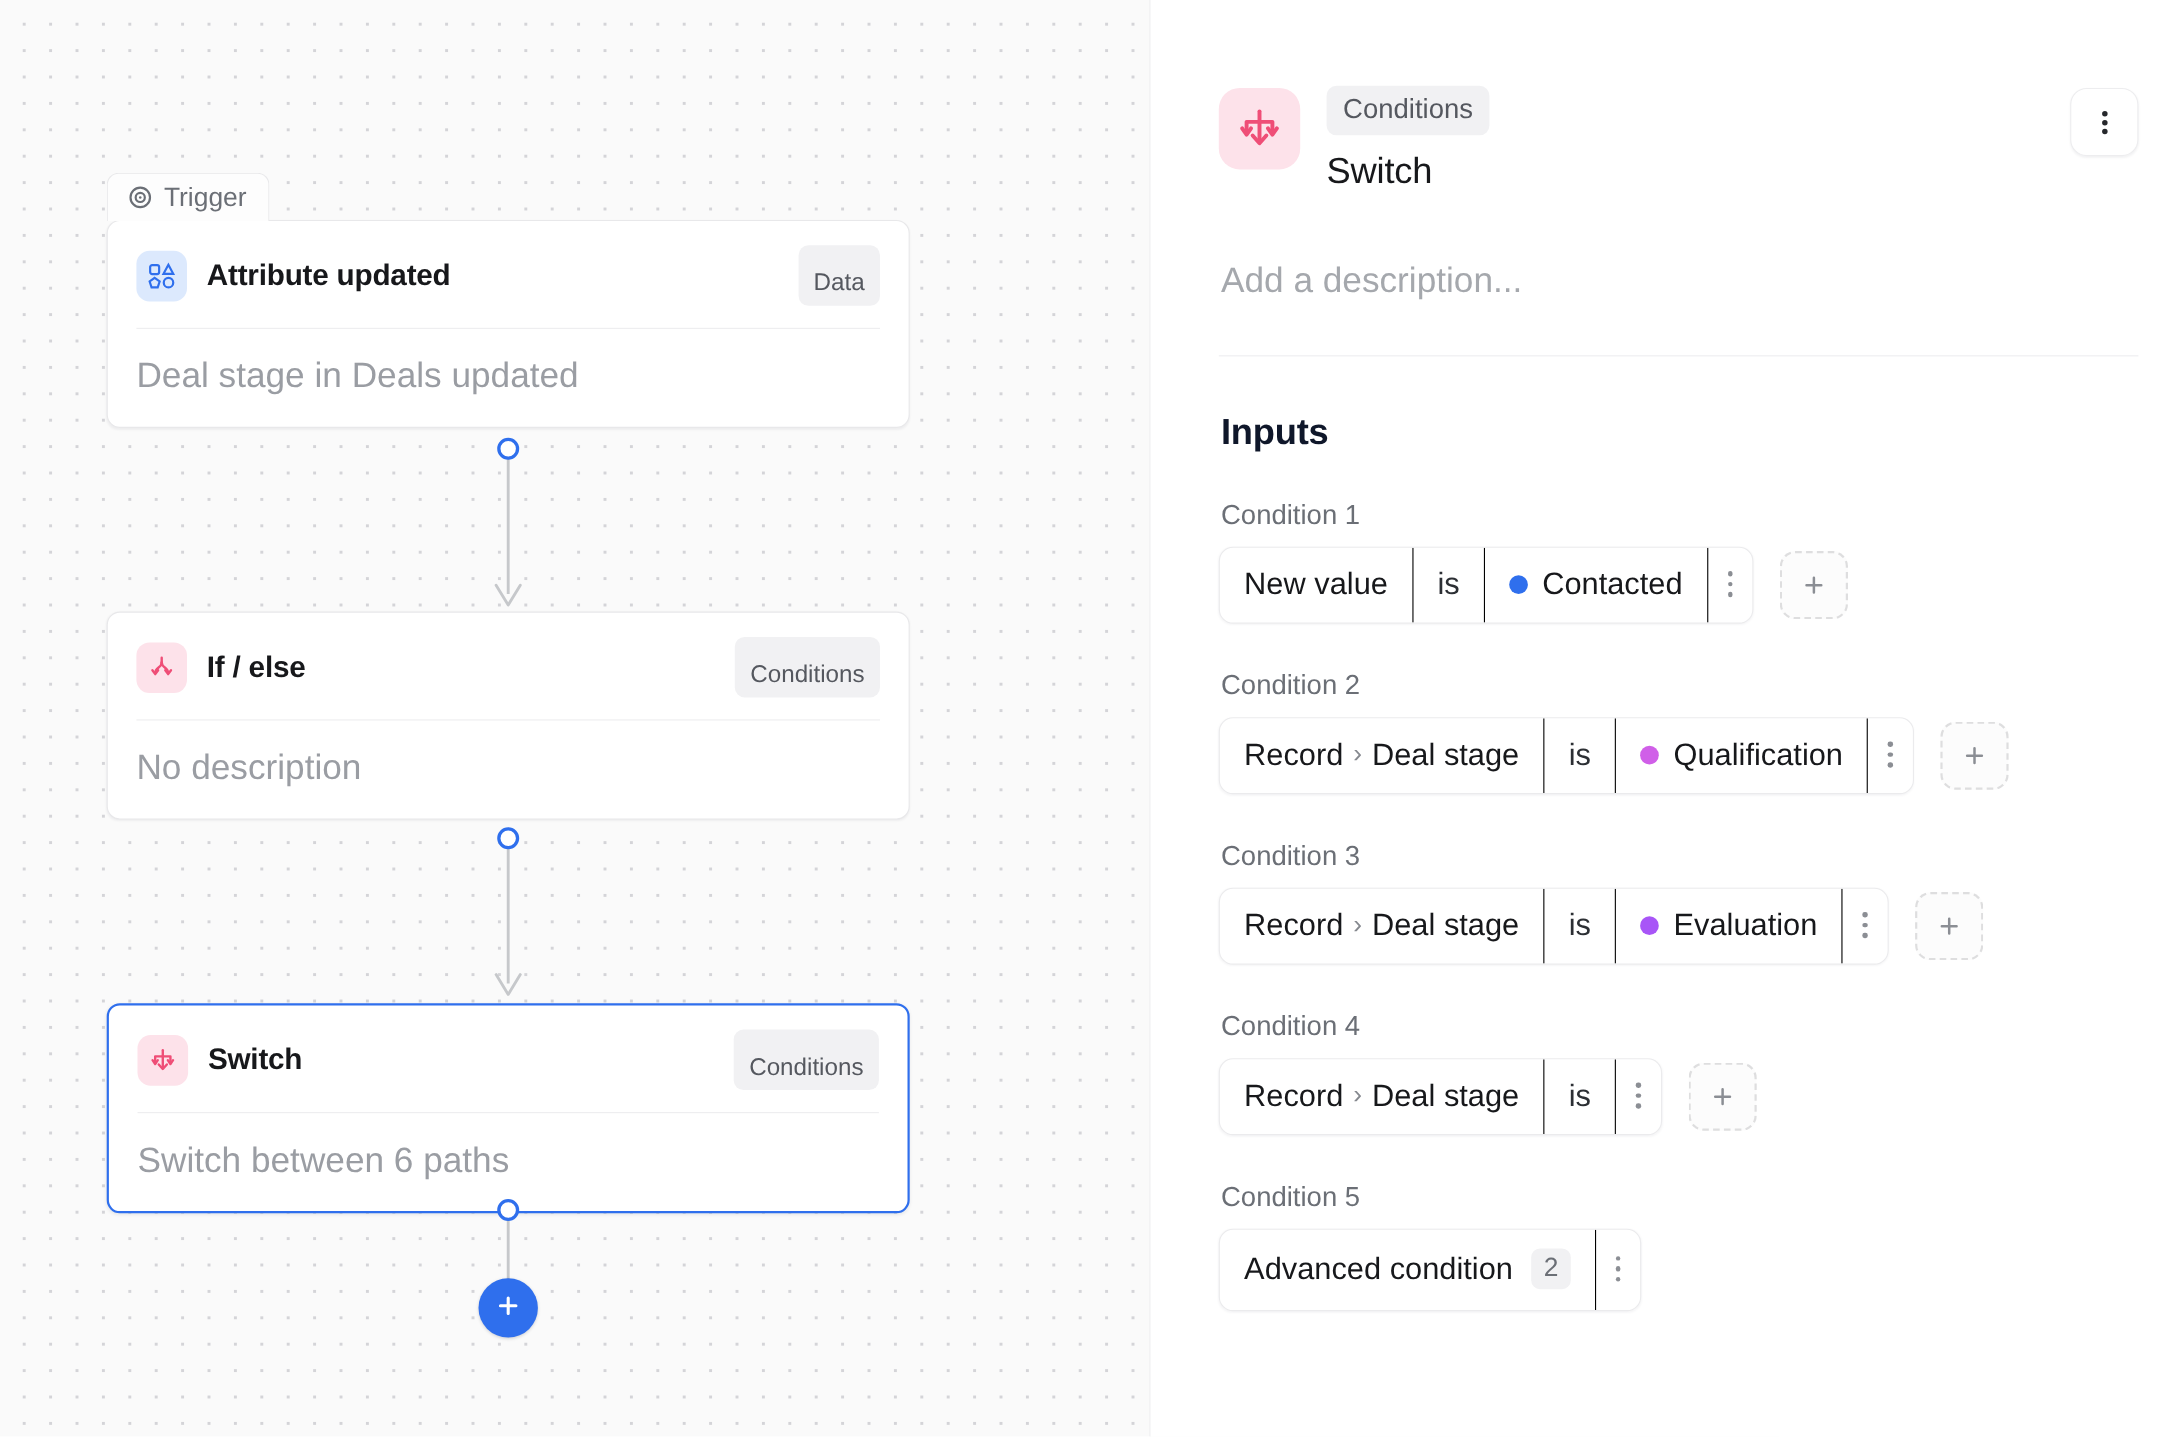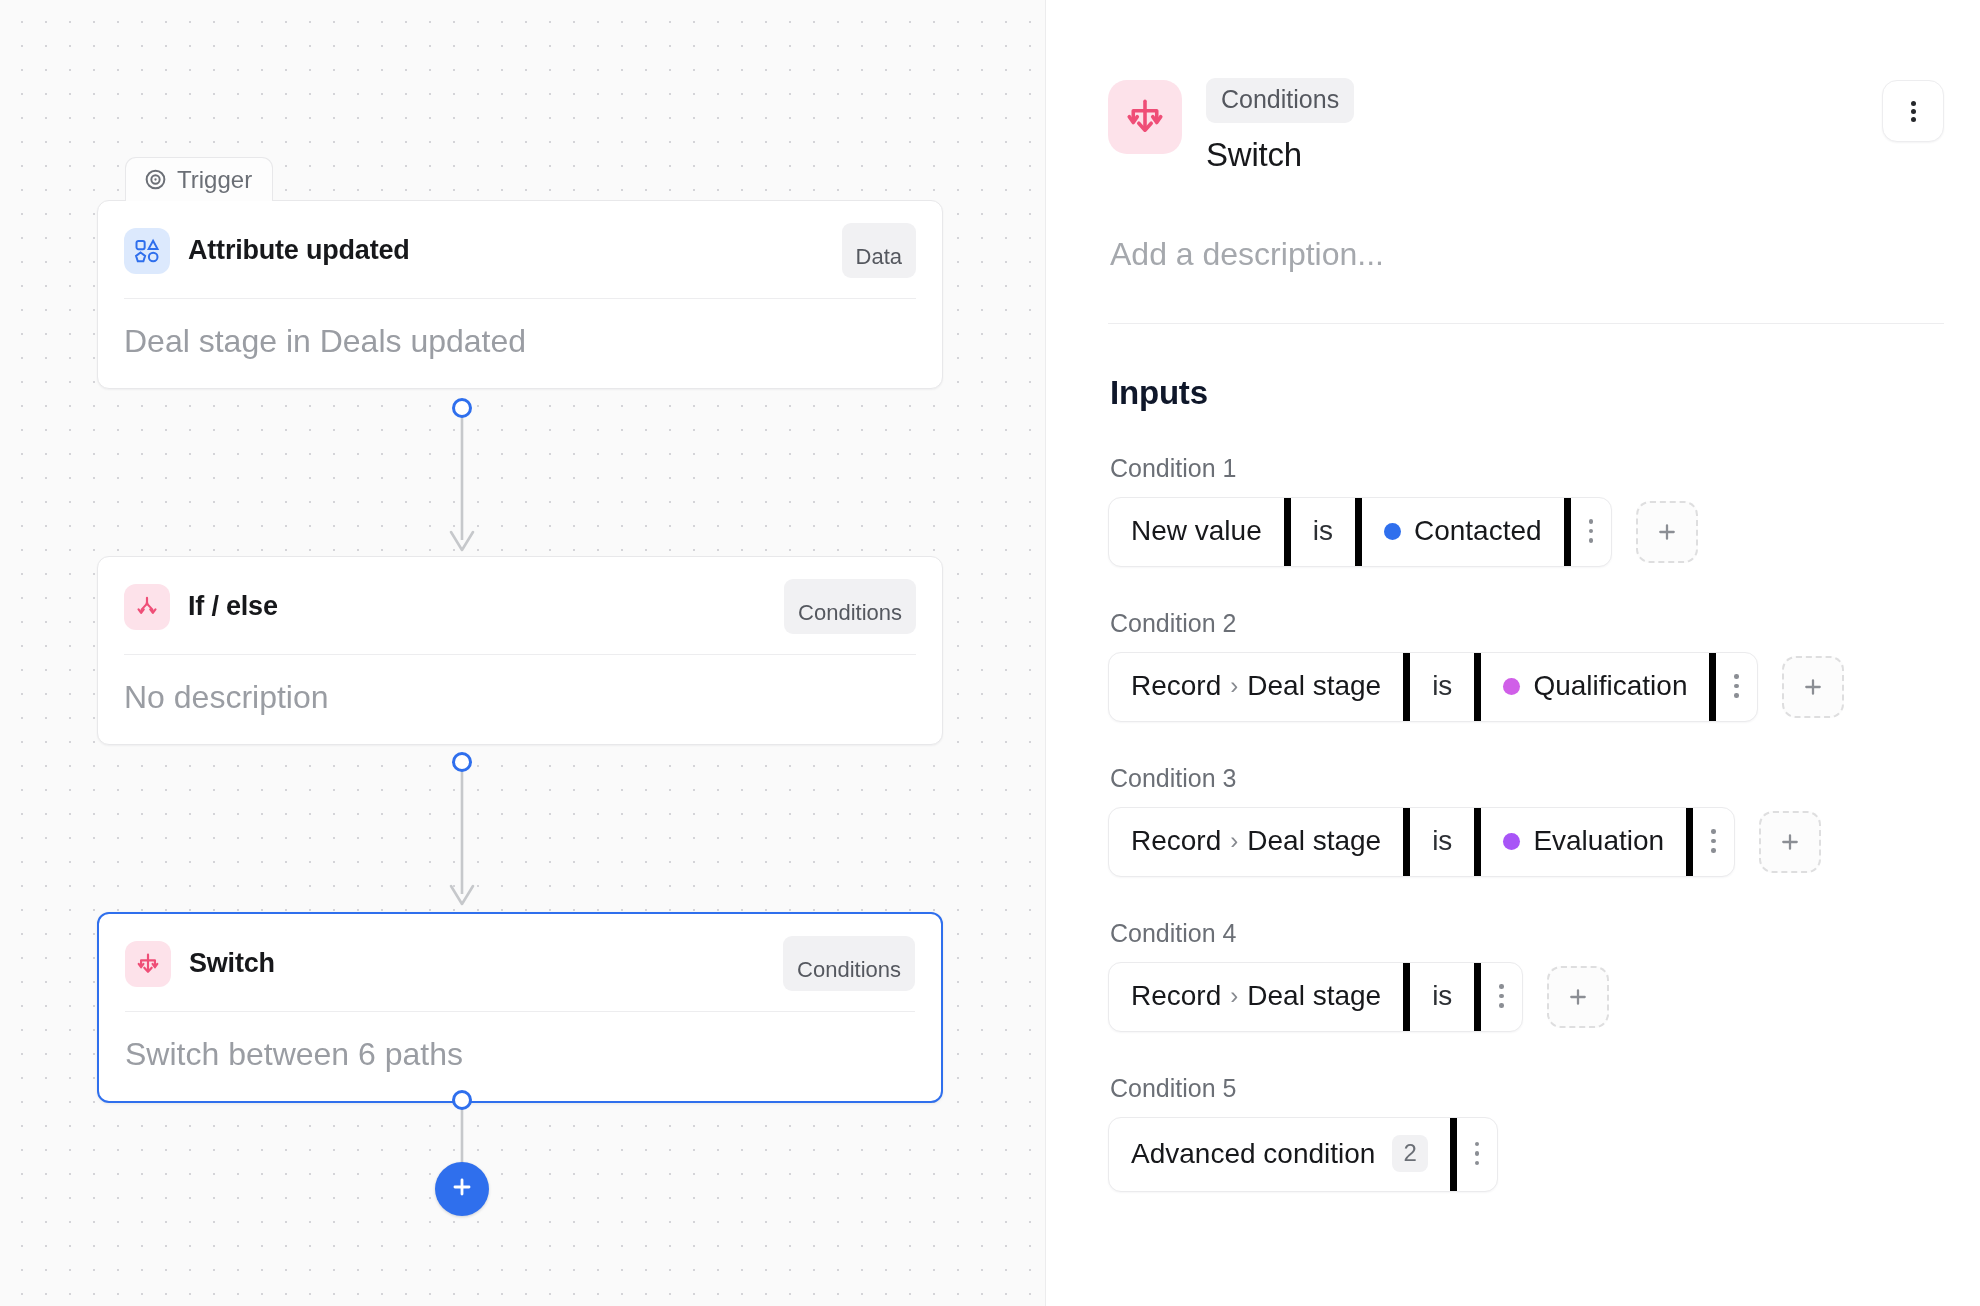--- a/index.html
+++ b/index.html
@@ -20,21 +20,21 @@
     background-image: radial-gradient(circle, #d4d4d8 1.4px, transparent 1.5px);
     background-size: 24px 24px;
     background-position: 10px 10px;
     border-right: 1px solid #ececed;
     flex: 0 0 1046px;
   }
 
   .node {
     position: absolute;
     left: 97px;
-    width: 846px;
+    width: 730px;
     background: #ffffff;
     border: 1px solid #e8e8ea;
     border-radius: 12px;
     box-shadow: 0 1px 2px rgba(16,24,40,.05);
   }
   .node.selected {
     border: 2px solid #2f6fed;
     box-shadow: 0 1px 3px rgba(16,24,40,.08);
   }
 
@@ -44,21 +44,20 @@
     height: 44px;
     padding: 0 20px 0 17px;
     display: flex; align-items: center; gap: 9px;
     background: #fdfdfd;
     border: 1px solid #e8e8ea;
     border-bottom: none;
     border-radius: 11px 11px 0 0;
     color: #6b6f76;
     font-size: 24px;
     z-index: 3;
-    margin-left: 28px;
   }
   .trigger-tab svg { display: block; }
 
   .node-head {
     display: flex; align-items: center;
     padding: 22px 26px 20px 26px;
     gap: 18px;
   }
   .node-icon {
     width: 46px; height: 46px;
@@ -179,21 +178,21 @@
     border-radius: 13px;
     background: #fff;
     overflow: hidden;
     box-shadow: 0 1px 2px rgba(16,24,40,.04);
   }
   .seg {
     display: flex; align-items: center; gap: 13px;
     padding: 17px 22px 19px;
     font-size: 28px; color: #17181b;
     white-space: nowrap;
-    border-right: 7px solid #000000;
+    border-right: 1px solid #000000;
     cursor: pointer;
   }
   .seg:last-child { border-right: none; }
   .seg.op { color: #2c2f34; }
   .seg.kebab { padding: 17px 18px 19px; flex-direction: column; justify-content: center; gap: 0; }
   .seg.kebab .kdot { width: 4.5px; height: 4.5px; background: #8b8e94; margin: 2.4px 0; }
   .dot {
     width: 17px; height: 17px; border-radius: 50%;
     flex: 0 0 17px;
   }

